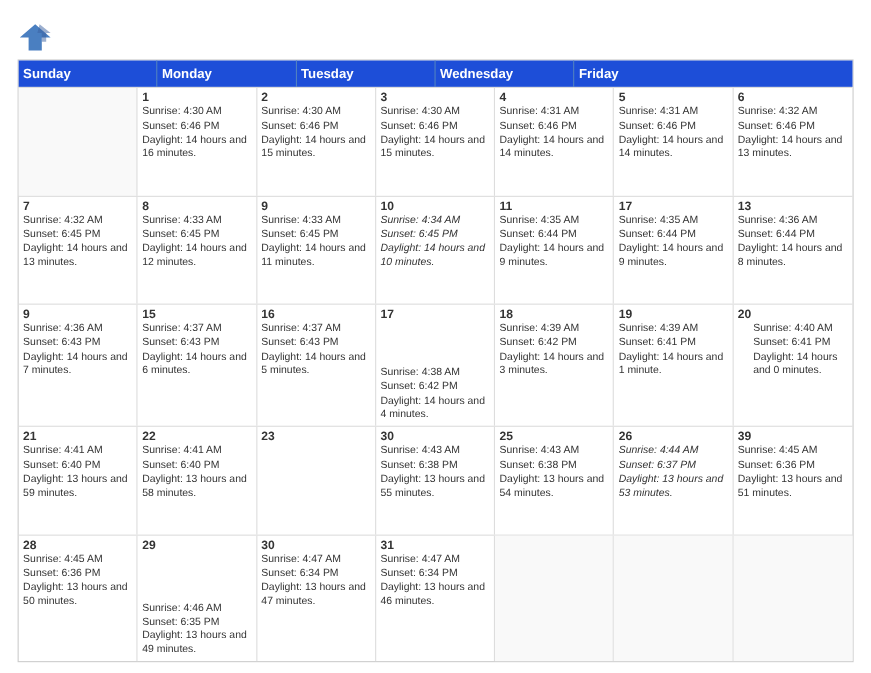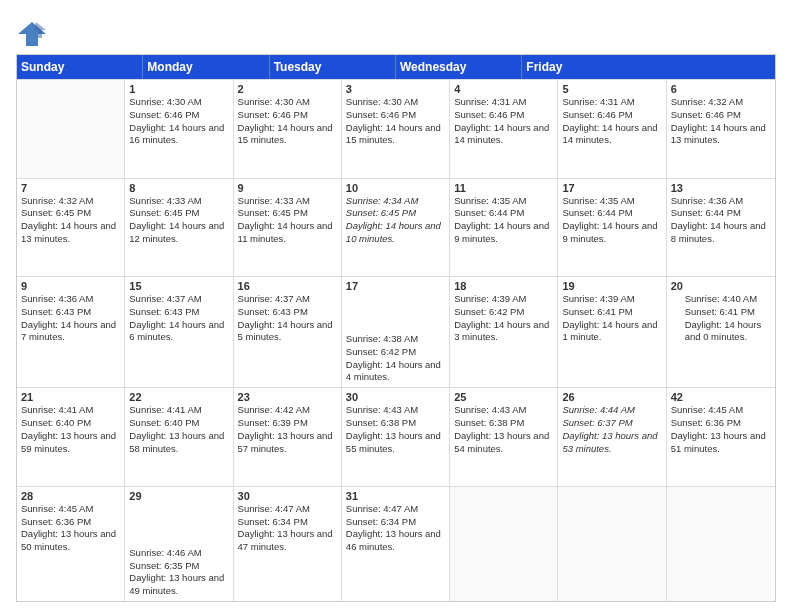--- a/index.html
+++ b/index.html
@@ -280,44 +280,41 @@
 Daylight: 13 hours and 59 minutes.</div>
           </div>
           <div class="cal-cell">
             <div class="day-number">22</div>
             <div class="day-detail" style="white-space: pre-line;">Sunrise: 4:41 AM
 Sunset: 6:40 PM
 Daylight: 13 hours and 58 minutes.</div>
           </div>
           <div class="cal-cell">
             <div class="day-number">23</div>
-            <div class="day-detail" style="white-space: pre-line;">Sunrise: 4:42 AM
-Sunset: 6:39 PM
-Daylight: 13 hours and 57 minutes.</div>
           </div>
           <div class="cal-cell">
             <div class="day-number">30</div>
             <div class="day-detail" style="white-space: pre-line;">Sunrise: 4:43 AM
 Sunset: 6:38 PM
 Daylight: 13 hours and 55 minutes.</div>
           </div>
           <div class="cal-cell">
             <div class="day-number">25</div>
             <div class="day-detail" style="white-space: pre-line;">Sunrise: 4:43 AM
 Sunset: 6:38 PM
 Daylight: 13 hours and 54 minutes.</div>
           </div>
           <div class="cal-cell">
             <div class="day-number">26</div>
             <div class="day-detail" style="white-space: pre-line; font-style: italic;">Sunrise: 4:44 AM
 Sunset: 6:37 PM
 Daylight: 13 hours and 53 minutes.</div>
           </div>
           <div class="cal-cell">
-            <div class="day-number">42</div>
+            <div class="day-number">39</div>
             <div class="day-detail" style="white-space: pre-line;">Sunrise: 4:45 AM
 Sunset: 6:36 PM
 Daylight: 13 hours and 51 minutes.</div>
           </div>
         </div>
         <div class="cal-row">
           <div class="cal-cell">
             <div class="day-number">28</div>
             <div class="day-detail" style="white-space: pre-line;">Sunrise: 4:45 AM
 Sunset: 6:36 PM

